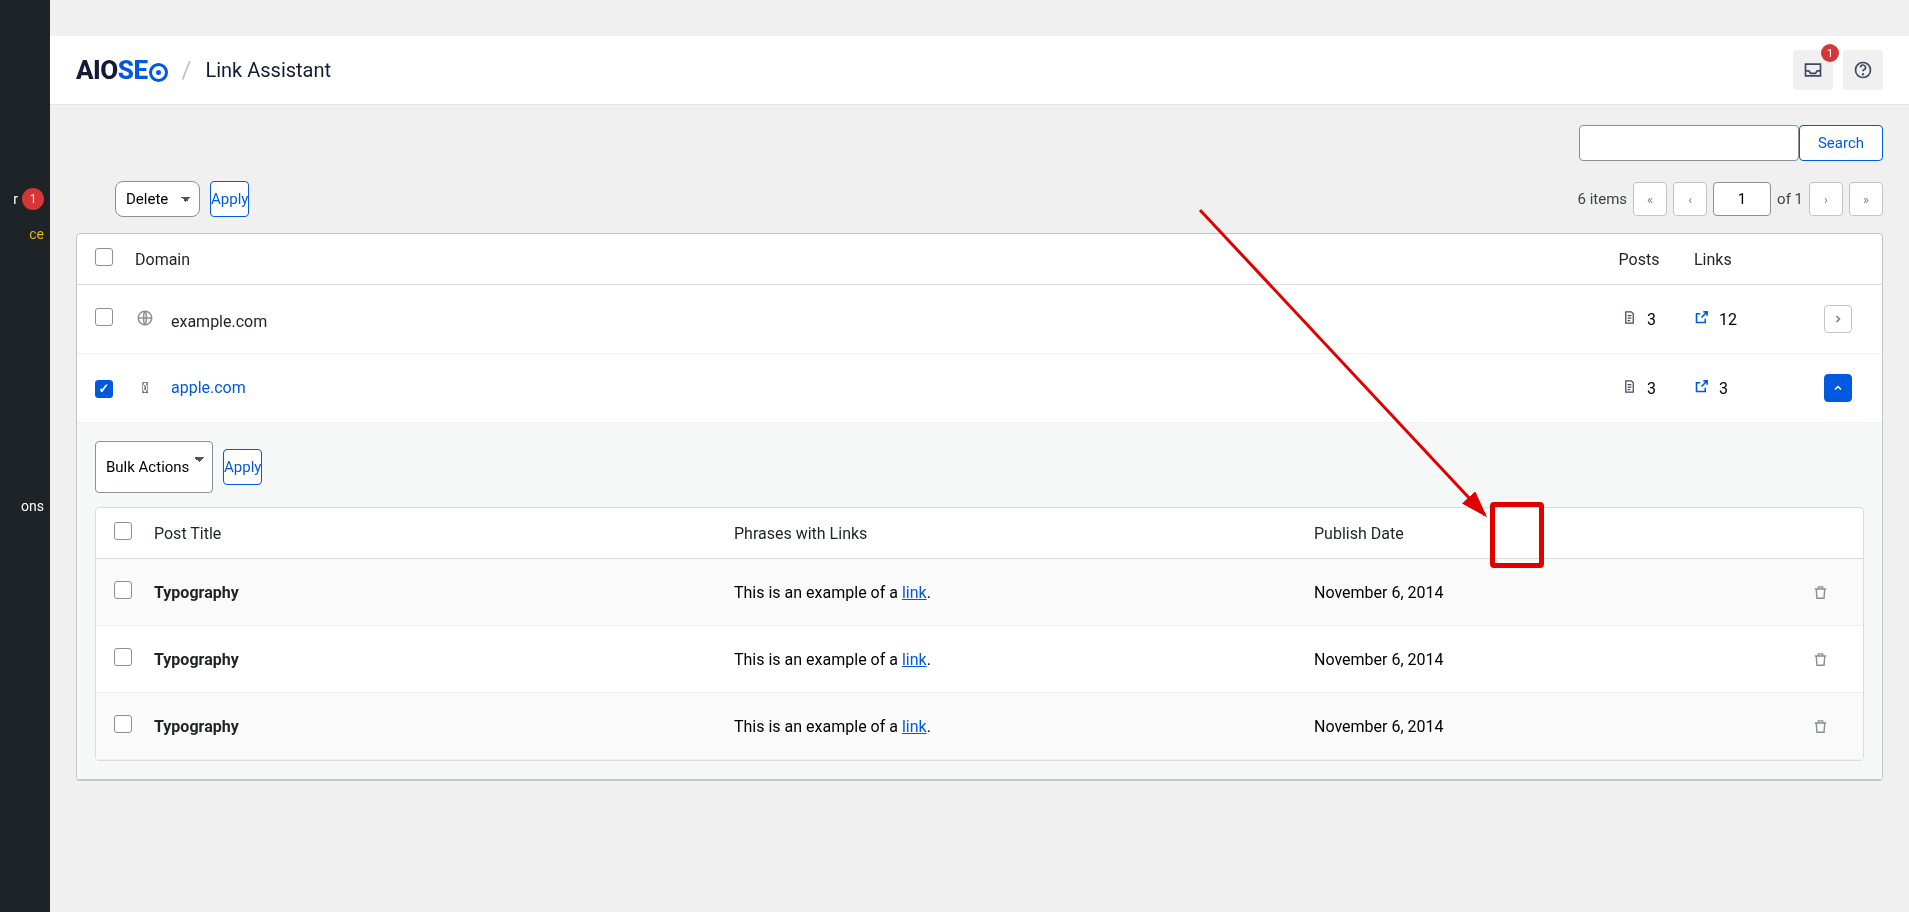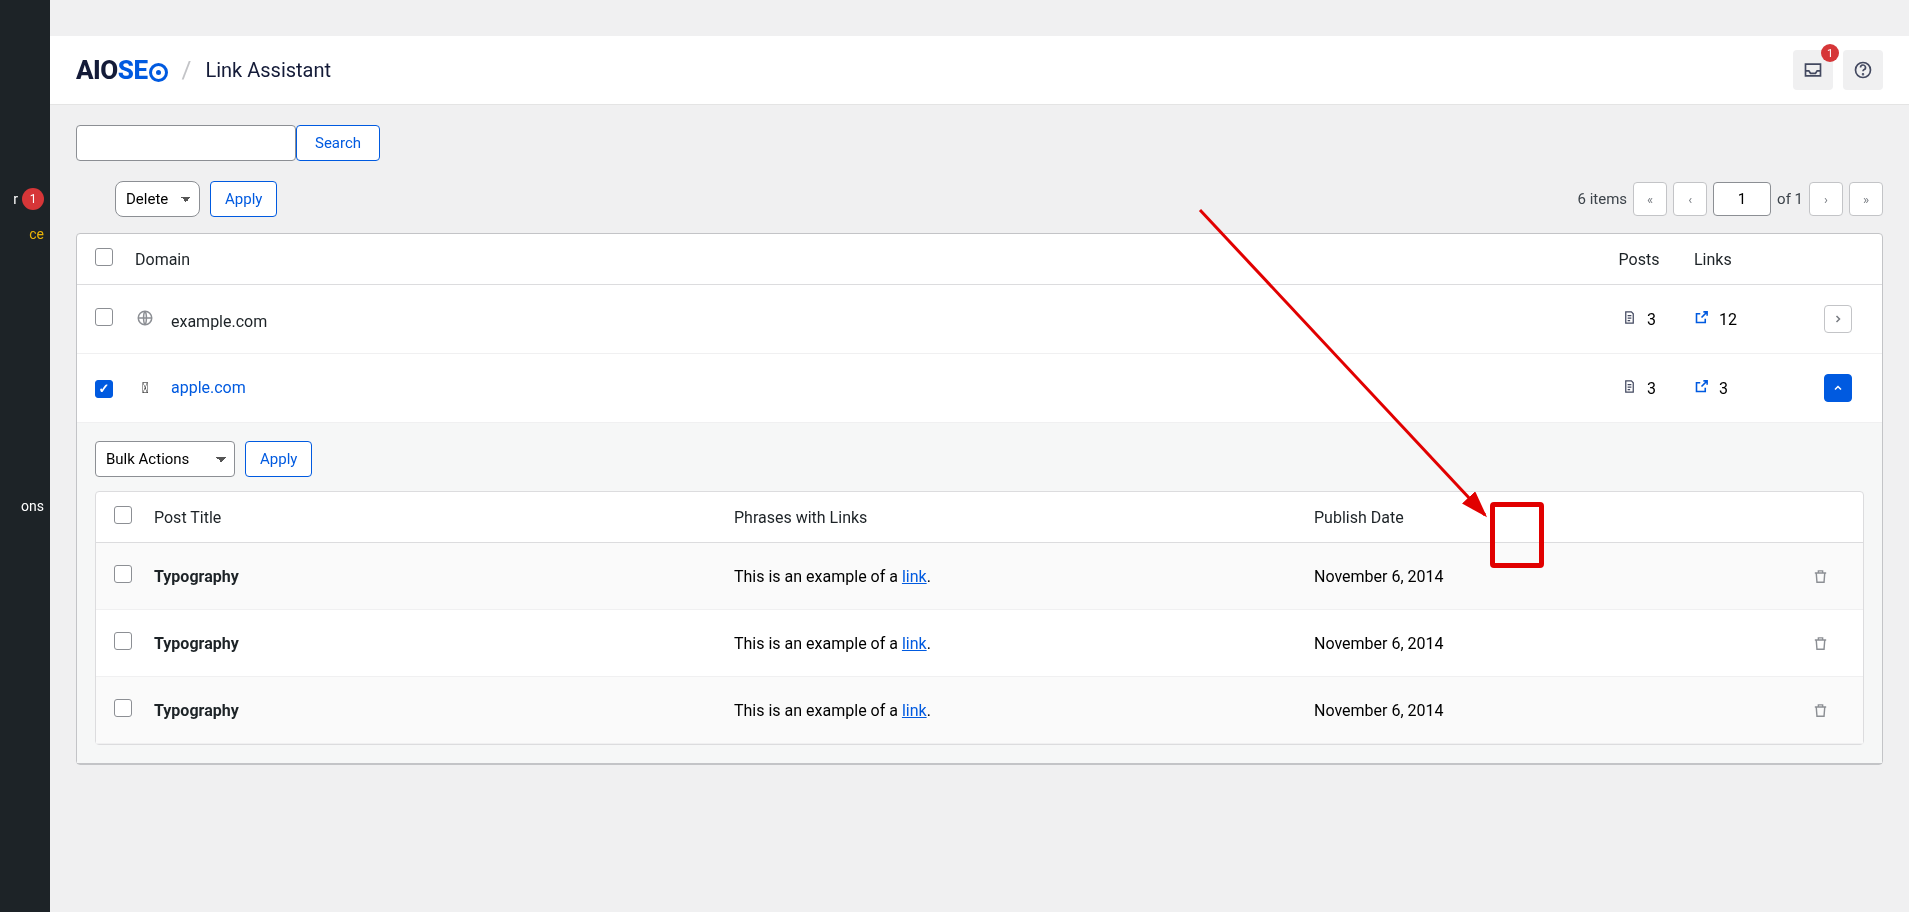--- a/index.html
+++ b/index.html
@@ -19,27 +19,27 @@
 .logo .gear { display:inline-block; width:19px; height:19px; border:3px solid #005ae0; border-radius:50%; margin-left:1px; position:relative; top:2px; }
 .logo .gear::after { content:""; position:absolute; left:4px; top:4px; width:5px; height:5px; background:#005ae0; border-radius:50%; }
 .slash { color:#c3c4c7; margin:0 14px; font-size:24px; }
 .breadcrumb { color:#141b38; font-size:20px; }
 
 .top-actions { margin-left:auto; display:flex; gap:10px; }
 .top-btn { width:40px; height:40px; background:#f0f0f1; border-radius:4px; display:flex; align-items:center; justify-content:center; position:relative; cursor:pointer; }
 .top-btn .dot { position:absolute; top:-6px; right:-6px; width:18px; height:18px; background:#d63638; border-radius:50%; color:#fff; font-size:11px; display:flex; align-items:center; justify-content:center; }
 
 .content { padding:20px 26px 40px 26px; }
-.search-row { display:flex; margin-bottom:20px; }
+.search-row { display:flex; justify-content:flex-end; margin-bottom:20px; }
 .search-row input { width:220px; height:36px; border:1px solid #8c8f94; border-radius:4px; padding:0 10px; font-size:14px; }
 .search-row button { height:36px; padding:0 18px; border:1px solid #005ae0; color:#005ae0; background:#fff; border-radius:4px; font-size:15px; cursor:pointer; }
 
 .controls-row { display:flex; align-items:center; }
 .bulk-select { height:36px; border:1px solid #8c8f94; border-radius:8px; padding:0 30px 0 10px; font-size:15px; background:#fff; appearance:none; background-image:linear-gradient(45deg,transparent 50%,#555 50%),linear-gradient(135deg,#555 50%,transparent 50%); background-position:right 13px top 15px,right 8px top 15px; background-size:5px 5px,5px 5px; background-repeat:no-repeat;margin-left:39px; }
-.apply-btn { height:36px; padding:0 14px; border:1px solid #005ae0; color:#005ae0; background:#fff; border-radius:4px; margin-left:10px; font-size:15px; cursor:pointer; }
+.apply-btn { height:36px; padding:0 0; border:1px solid #005ae0; color:#005ae0; background:#fff; border-radius:4px; margin-left:10px; font-size:15px; cursor:pointer; }
 
 .pager { margin-left:auto; display:flex; align-items:center; gap:6px; font-size:15px; color:#3c434a; }
 .pager .pg-btn { width:34px; height:34px; border:1px solid #c3c4c7; border-radius:4px; background:#fff; display:flex; align-items:center; justify-content:center; color:#787c82; cursor:pointer; font-size:13px; }
 .pager input { width:58px; height:34px; border:1px solid #8c8f94; border-radius:4px; text-align:center; font-size:15px; }
 
 .table { background:#fff; border:1px solid #c3c4c7; border-radius:4px; margin-top:16px; }
 .thead { display:flex; align-items:center; padding:14px 18px; border-bottom:1px solid #dcdcde; font-size:16px; color:#1d2327; }
 .th-check { width:40px; }
 .th-domain { flex:1; }
 .th-posts { width:110px;text-align:center; }
@@ -55,21 +55,21 @@
 .ext-ico { color:#005ae0; margin-right:10px; }
 .exp-btn { width:28px; height:28px; border:1px solid #c3c4c7; border-radius:4px; display:flex; align-items:center; justify-content:center; color:#787c82; cursor:pointer; }
 .exp-btn.open { background:#005ae0; border-color:#005ae0; color:#fff; }
 
 .check { width:18px; height:18px; border:1px solid #8c8f94; border-radius:3px; background:#fff; cursor:pointer; display:inline-flex; align-items:center; justify-content:center; }
 .check.checked { background:#005ae0; border-color:#005ae0; }
 .check.checked::after { content:"✓"; color:#fff; font-size:13px; font-weight:bold; }
 
 .sub-panel { background:#f6f7f7; padding:18px; border-bottom:1px solid #c3c4c7; }
 .sub-controls { display:flex; align-items:center; margin-bottom:14px; }
-.sub-select { height:36px; border:1px solid #8c8f94; border-radius:4px; padding:0 44px 0 10px; font-size:15px; background:#fff; appearance:none; background-image:linear-gradient(45deg,transparent 50%,#555 50%),linear-gradient(135deg,#555 50%,transparent 50%); background-position:right 13px top 15px,right 8px top 15px; background-size:5px 5px,5px 5px; background-repeat:no-repeat; }
+.sub-select { height:52px; border:1px solid #8c8f94; border-radius:4px; padding:0 22px 0 10px; font-size:15px; background:#fff; appearance:none; background-image:linear-gradient(45deg,transparent 50%,#555 50%),linear-gradient(135deg,#555 50%,transparent 50%); background-position:right 13px top 15px,right 8px top 15px; background-size:5px 5px,5px 5px; background-repeat:no-repeat; }
 
 .sub-table { background:#fff; border:1px solid #dcdcde; border-radius:4px; }
 .sub-thead { display:flex; align-items:center; padding:14px 18px; border-bottom:1px solid #dcdcde; font-size:16px; color:#1d2327; }
 .sth-check { width:40px; }
 .sth-title { width:580px; }
 .sth-phrase { width:580px; }
 .sth-date { flex:1; }
 .sth-del { width:50px; }
 
 .srow { display:flex; align-items:center; padding:22px 18px; border-bottom:1px solid #f0f0f1; font-size:16px; }

